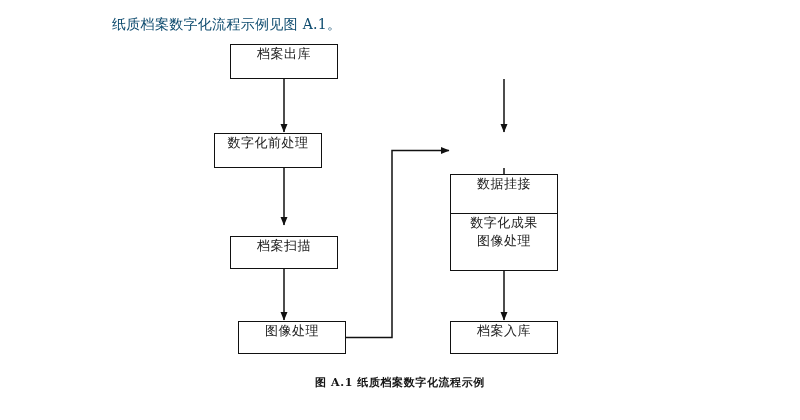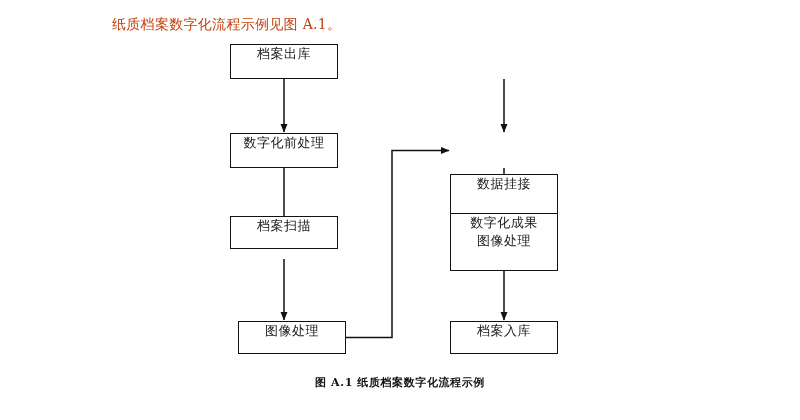--- a/index.html
+++ b/index.html
@@ -19,21 +19,21 @@
 
   
   #intro-text {
     position: absolute;
     left: 112px;
     top: 14px;
     font-size: 14px;
     line-height: 20px;
     letter-spacing: 0.3px;
     white-space: nowrap;
-    color: #c2410c;
+    color: #0c4a6e;
   }
 
   
   #flow-canvas {
     position: absolute;
     left: 0;
     top: 0;
     width: 800px;
     height: 420px;
   }
@@ -61,22 +61,22 @@
     color: #1a1a1a;
     z-index: 2;
   }
   .flow-node .node-line {
     display: block;
     white-space: nowrap;
   }
 
   
   #node-archive-out      { left: 230px; top: 44px;  width: 108px; height: 35px; }
-  #node-pre-process      { left: 230px; top: 133px; width: 108px; height: 35px; }
-  #node-archive-scan     { left: 230px; top: 216px; width: 108px; height: 33px; }
+  #node-pre-process      { left: 214px; top: 133px; width: 108px; height: 35px; }
+  #node-archive-scan     { left: 230px; top: 236px; width: 108px; height: 33px; }
   #node-image-process    { left: 230px; top: 321px; width: 108px; height: 33px; margin-left: 8px; }
 
   
   #node-db-build         { left: 450px; top: 44px;  width: 108px; height: 35px; }
   #node-data-link        { left: 450px; top: 133px; width: 108px; height: 44px; margin-top: 41px; }
   #node-acceptance       { left: 450px; top: 213px; width: 108px; height: 58px; }
   #node-archive-in       { left: 450px; top: 321px; width: 108px; height: 33px; }
 
   
   #figure-caption {

